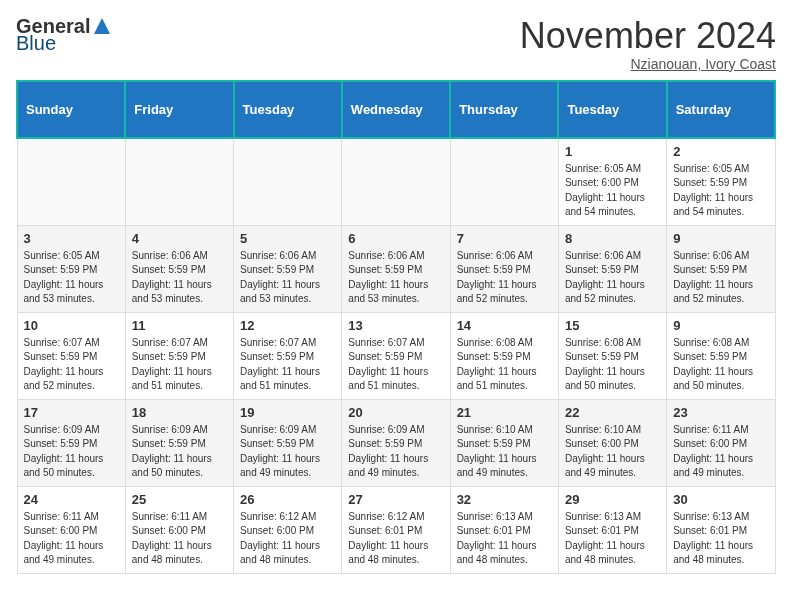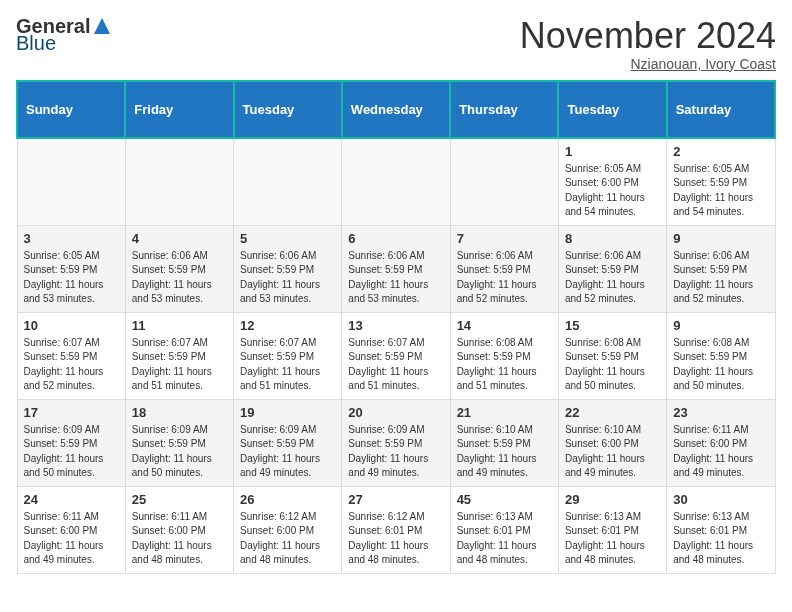--- a/index.html
+++ b/index.html
@@ -350,21 +350,21 @@
         </td>
         <td>
           <span class="day-num">27</span>
           <div class="day-info">
             <div>Sunrise: 6:12 AM</div>
             <div>Sunset: 6:01 PM</div>
             <div>Daylight: 11 hours and 48 minutes.</div>
           </div>
         </td>
         <td>
-          <span class="day-num">45</span>
+          <span class="day-num">32</span>
           <div class="day-info">
             <div>Sunrise: 6:13 AM</div>
             <div>Sunset: 6:01 PM</div>
             <div>Daylight: 11 hours and 48 minutes.</div>
           </div>
         </td>
         <td>
           <span class="day-num">29</span>
           <div class="day-info">
             <div>Sunrise: 6:13 AM</div>

